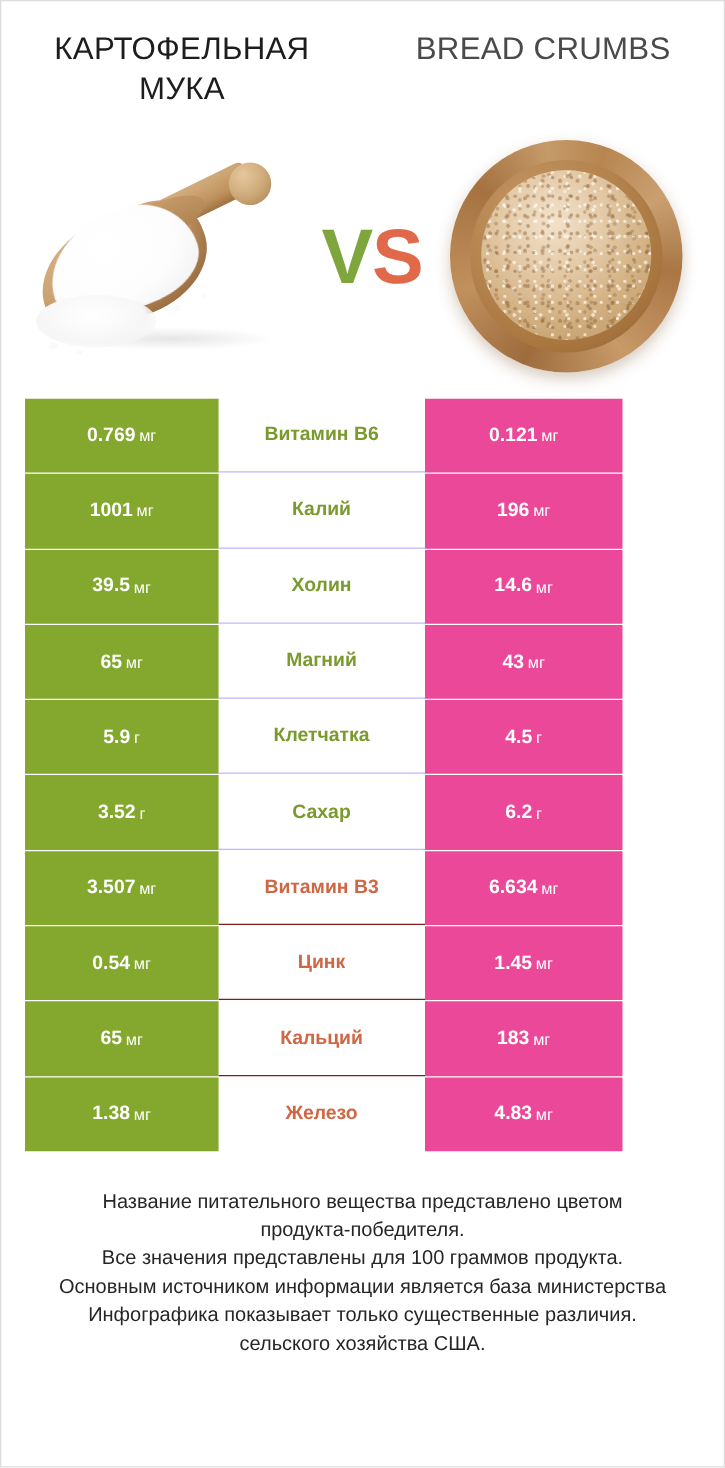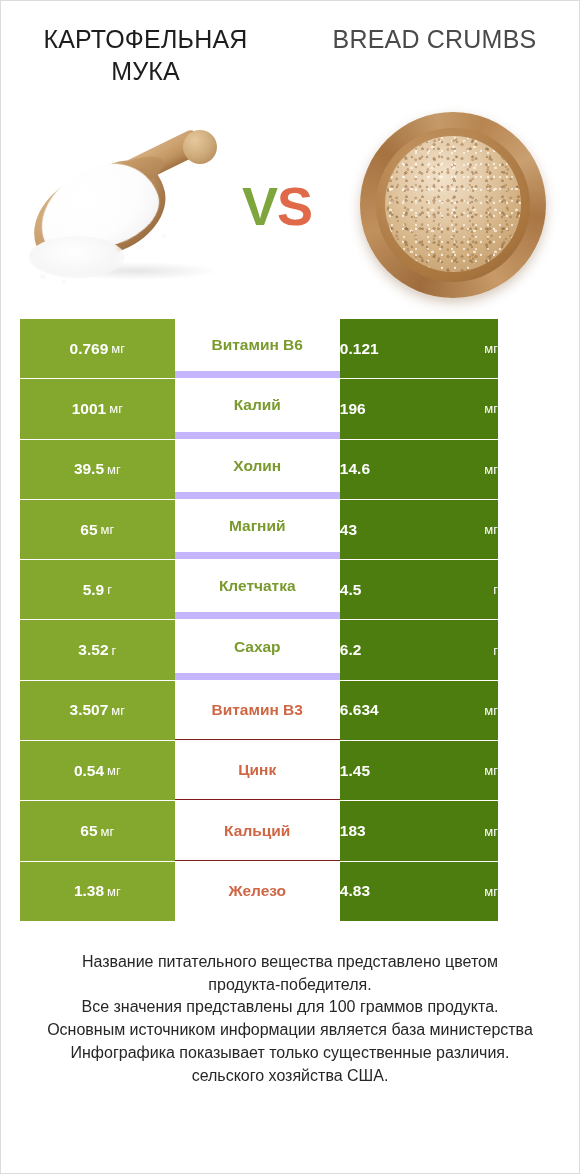--- a/index.html
+++ b/index.html
@@ -139,22 +139,22 @@
     top: 138px;
     width: 160px;
     height: 18px;
     background: radial-gradient(ellipse at 50% 50%, rgba(170,170,170,.30) 0%, rgba(255,255,255,0) 72%);
     border-radius: 50%;
   }
 
   
   .vs {
     width: 96px;
-    text-align: left;
-    font-size: 54px;
+    text-align: right;
+    font-size: 62px;
     font-weight: 700;
     line-height: 1;
     letter-spacing: -1px;
     white-space: nowrap;
   }
   .vs .v { color: #7FA63C; }
   .vs .s { color: #E0694A; }
 
   
   .bowl-wrap {
@@ -235,27 +235,26 @@
     color: #ffffff;
   }
   .cell.mid {
     width: 187px;
     background: #ffffff;
     font-size: 15.5px;
     font-weight: 700;
   }
   .cell.right {
     width: 179px;
-    background: #4d7c0f;
+    background: #ec4899;
     color: #ffffff;
-    justify-content: space-between;
   }
   .row.win-left .cell.mid {
     color: #7A9A2E;
-    border-bottom: 7px solid #c4b5fd;
+    border-bottom: 1px solid #c4b5fd;
     align-items: center;
   }
   .row.win-right .cell.mid {
     color: #CF6744;
     border-bottom: 1px solid #7f1d1d;
   }
   .row:last-child .cell.mid {
     border-bottom: none;
   }
   .unit {

